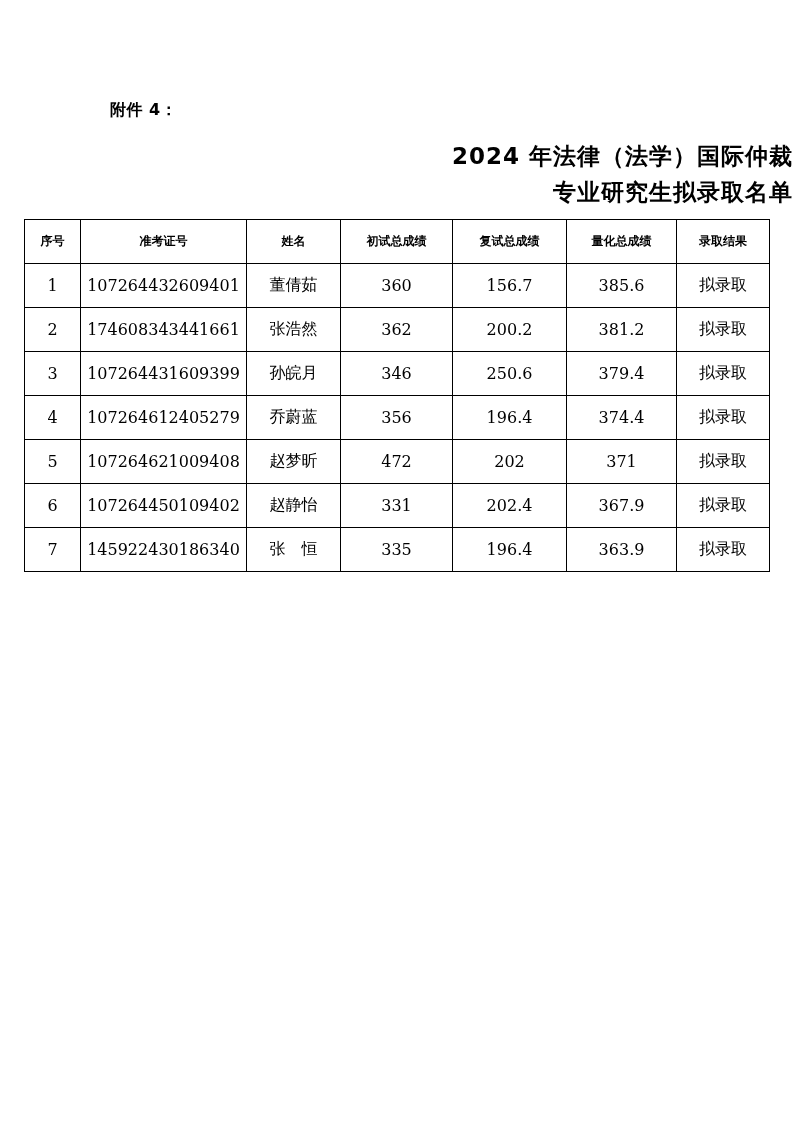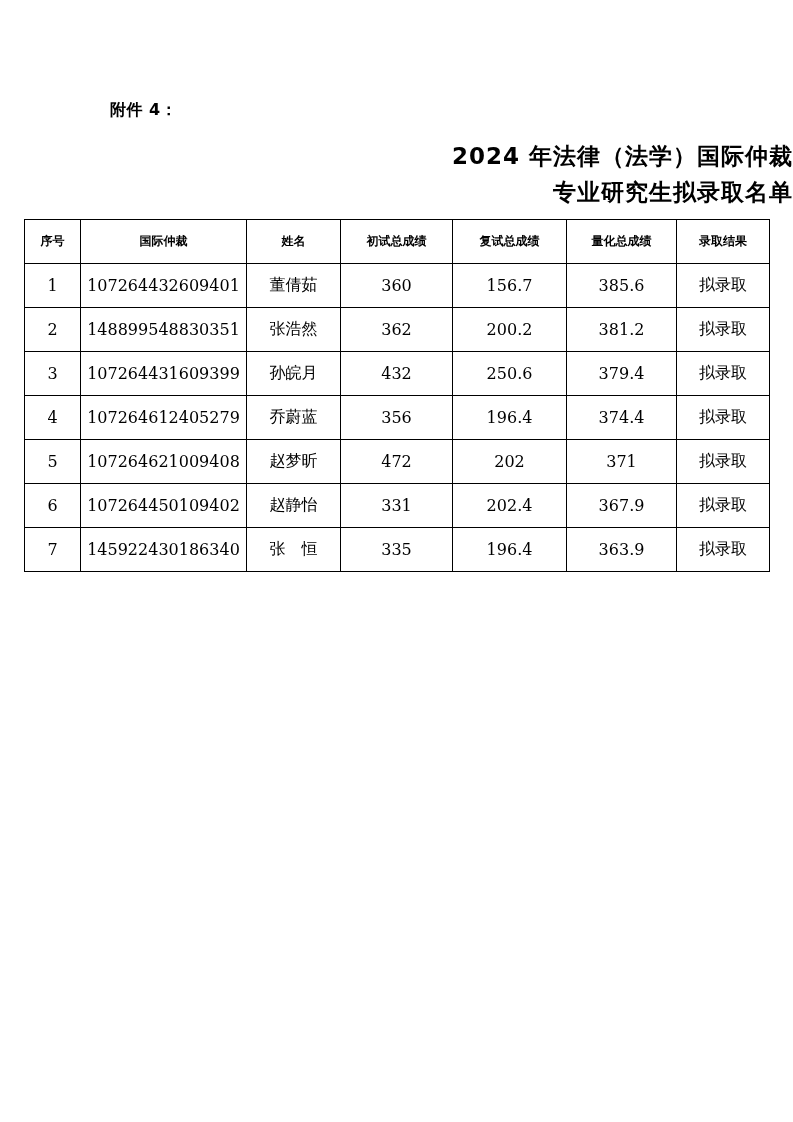--- a/index.html
+++ b/index.html
@@ -101,52 +101,52 @@
       <col class="col-ticket">
       <col class="col-name">
       <col class="col-first">
       <col class="col-second">
       <col class="col-total">
       <col class="col-result">
     </colgroup>
     <thead>
       <tr>
         <th>序号</th>
-        <th>国际仲裁</th>
+        <th>准考证号</th>
         <th>姓名</th>
         <th>初试总成绩</th>
         <th>复试总成绩</th>
         <th>量化总成绩</th>
         <th>录取结果</th>
       </tr>
     </thead>
     <tbody>
       <tr>
         <td>1</td>
         <td>107264432609401</td>
         <td class="name-cell">董倩茹</td>
         <td>360</td>
         <td>156.7</td>
         <td>385.6</td>
         <td class="result-cell">拟录取</td>
       </tr>
       <tr>
         <td>2</td>
-        <td>148899548830351</td>
+        <td>174608343441661</td>
         <td class="name-cell">张浩然</td>
         <td>362</td>
         <td>200.2</td>
         <td>381.2</td>
         <td class="result-cell">拟录取</td>
       </tr>
       <tr>
         <td>3</td>
         <td>107264431609399</td>
         <td class="name-cell">孙皖月</td>
-        <td>432</td>
+        <td>346</td>
         <td>250.6</td>
         <td>379.4</td>
         <td class="result-cell">拟录取</td>
       </tr>
       <tr>
         <td>4</td>
         <td>107264612405279</td>
         <td class="name-cell">乔蔚蓝</td>
         <td>356</td>
         <td>196.4</td>

